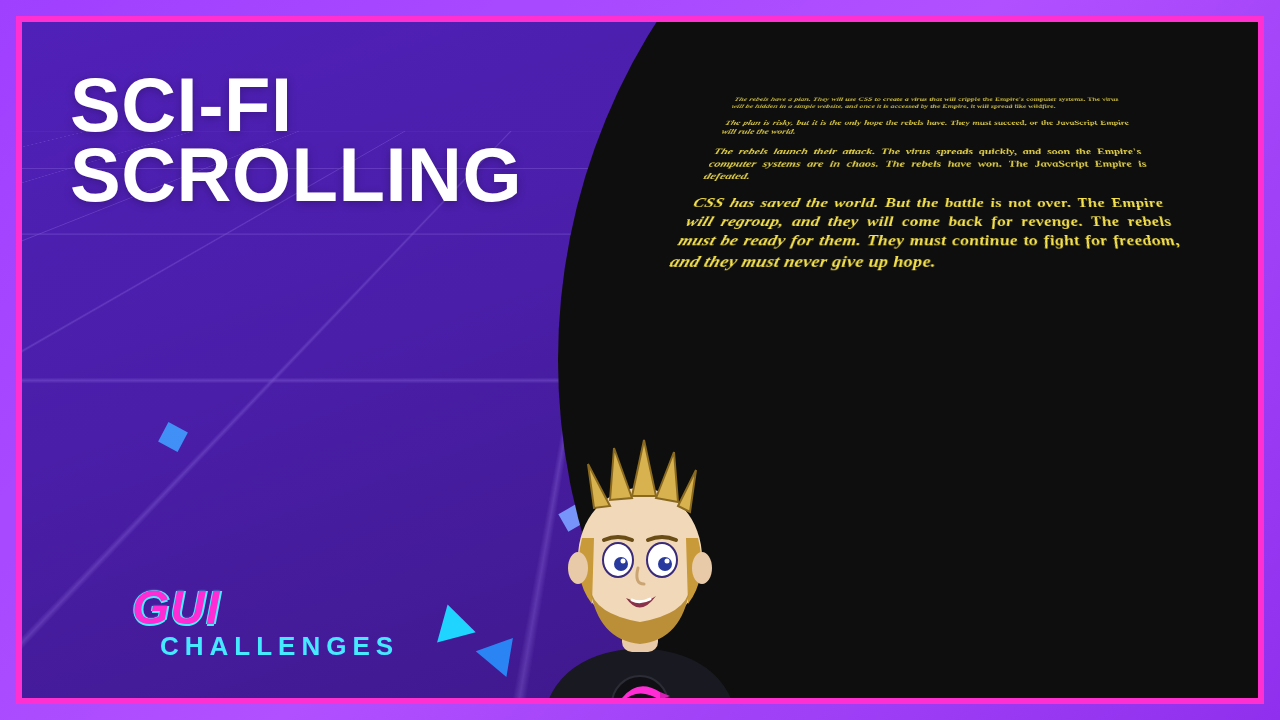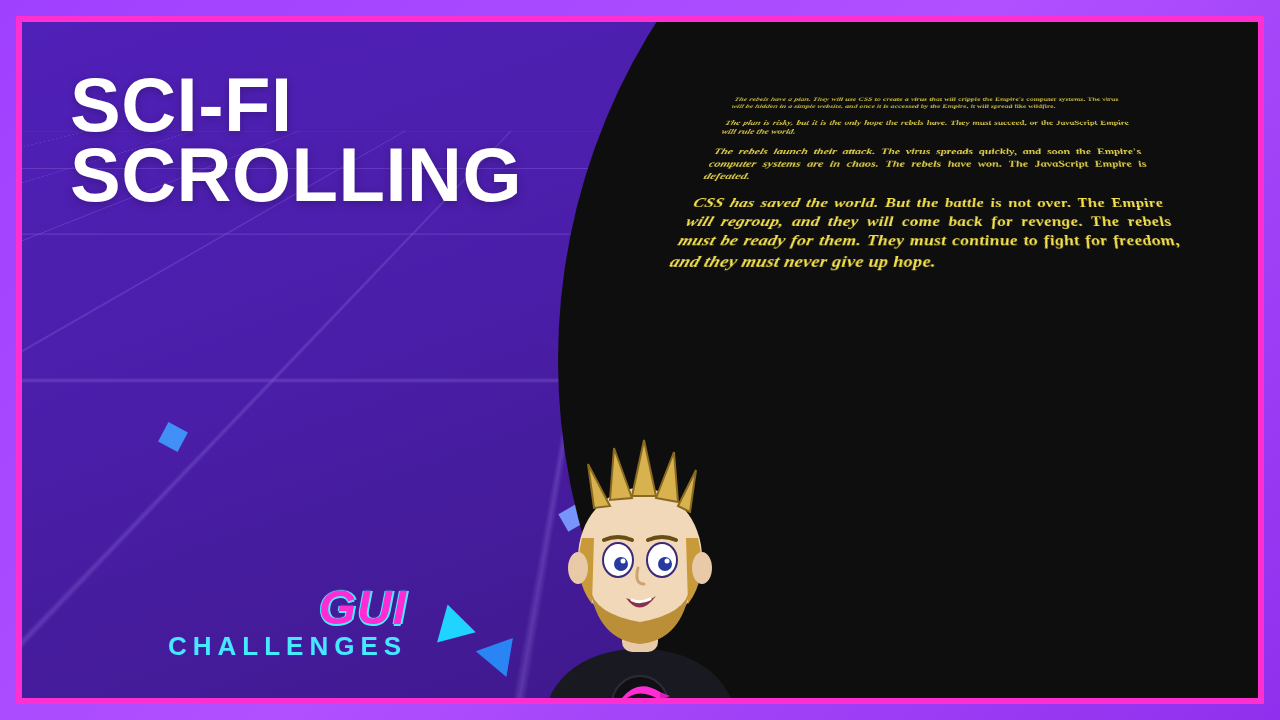--- a/index.html
+++ b/index.html
@@ -62,23 +62,23 @@
     font-size: 76px;
     line-height: 0.92;
     letter-spacing: 0.5px;
     font-family: "Arial Black", Arial, sans-serif;
     text-shadow: 0 2px 10px rgba(0,0,0,0.25);
   }
 
   
   .brand {
     position: absolute;
-    left: 118px;
+    left: 110px;
     bottom: 36px;
-    text-align: right;
+    text-align: left;
   }
   .brand-main {
     font-family: Arial, sans-serif;
     font-weight: 900;
     font-style: italic;
     font-size: 48px;
     letter-spacing: 1px;
     color: #ff2bd4;
     text-shadow:
       0 0 2px #45f0ff,

